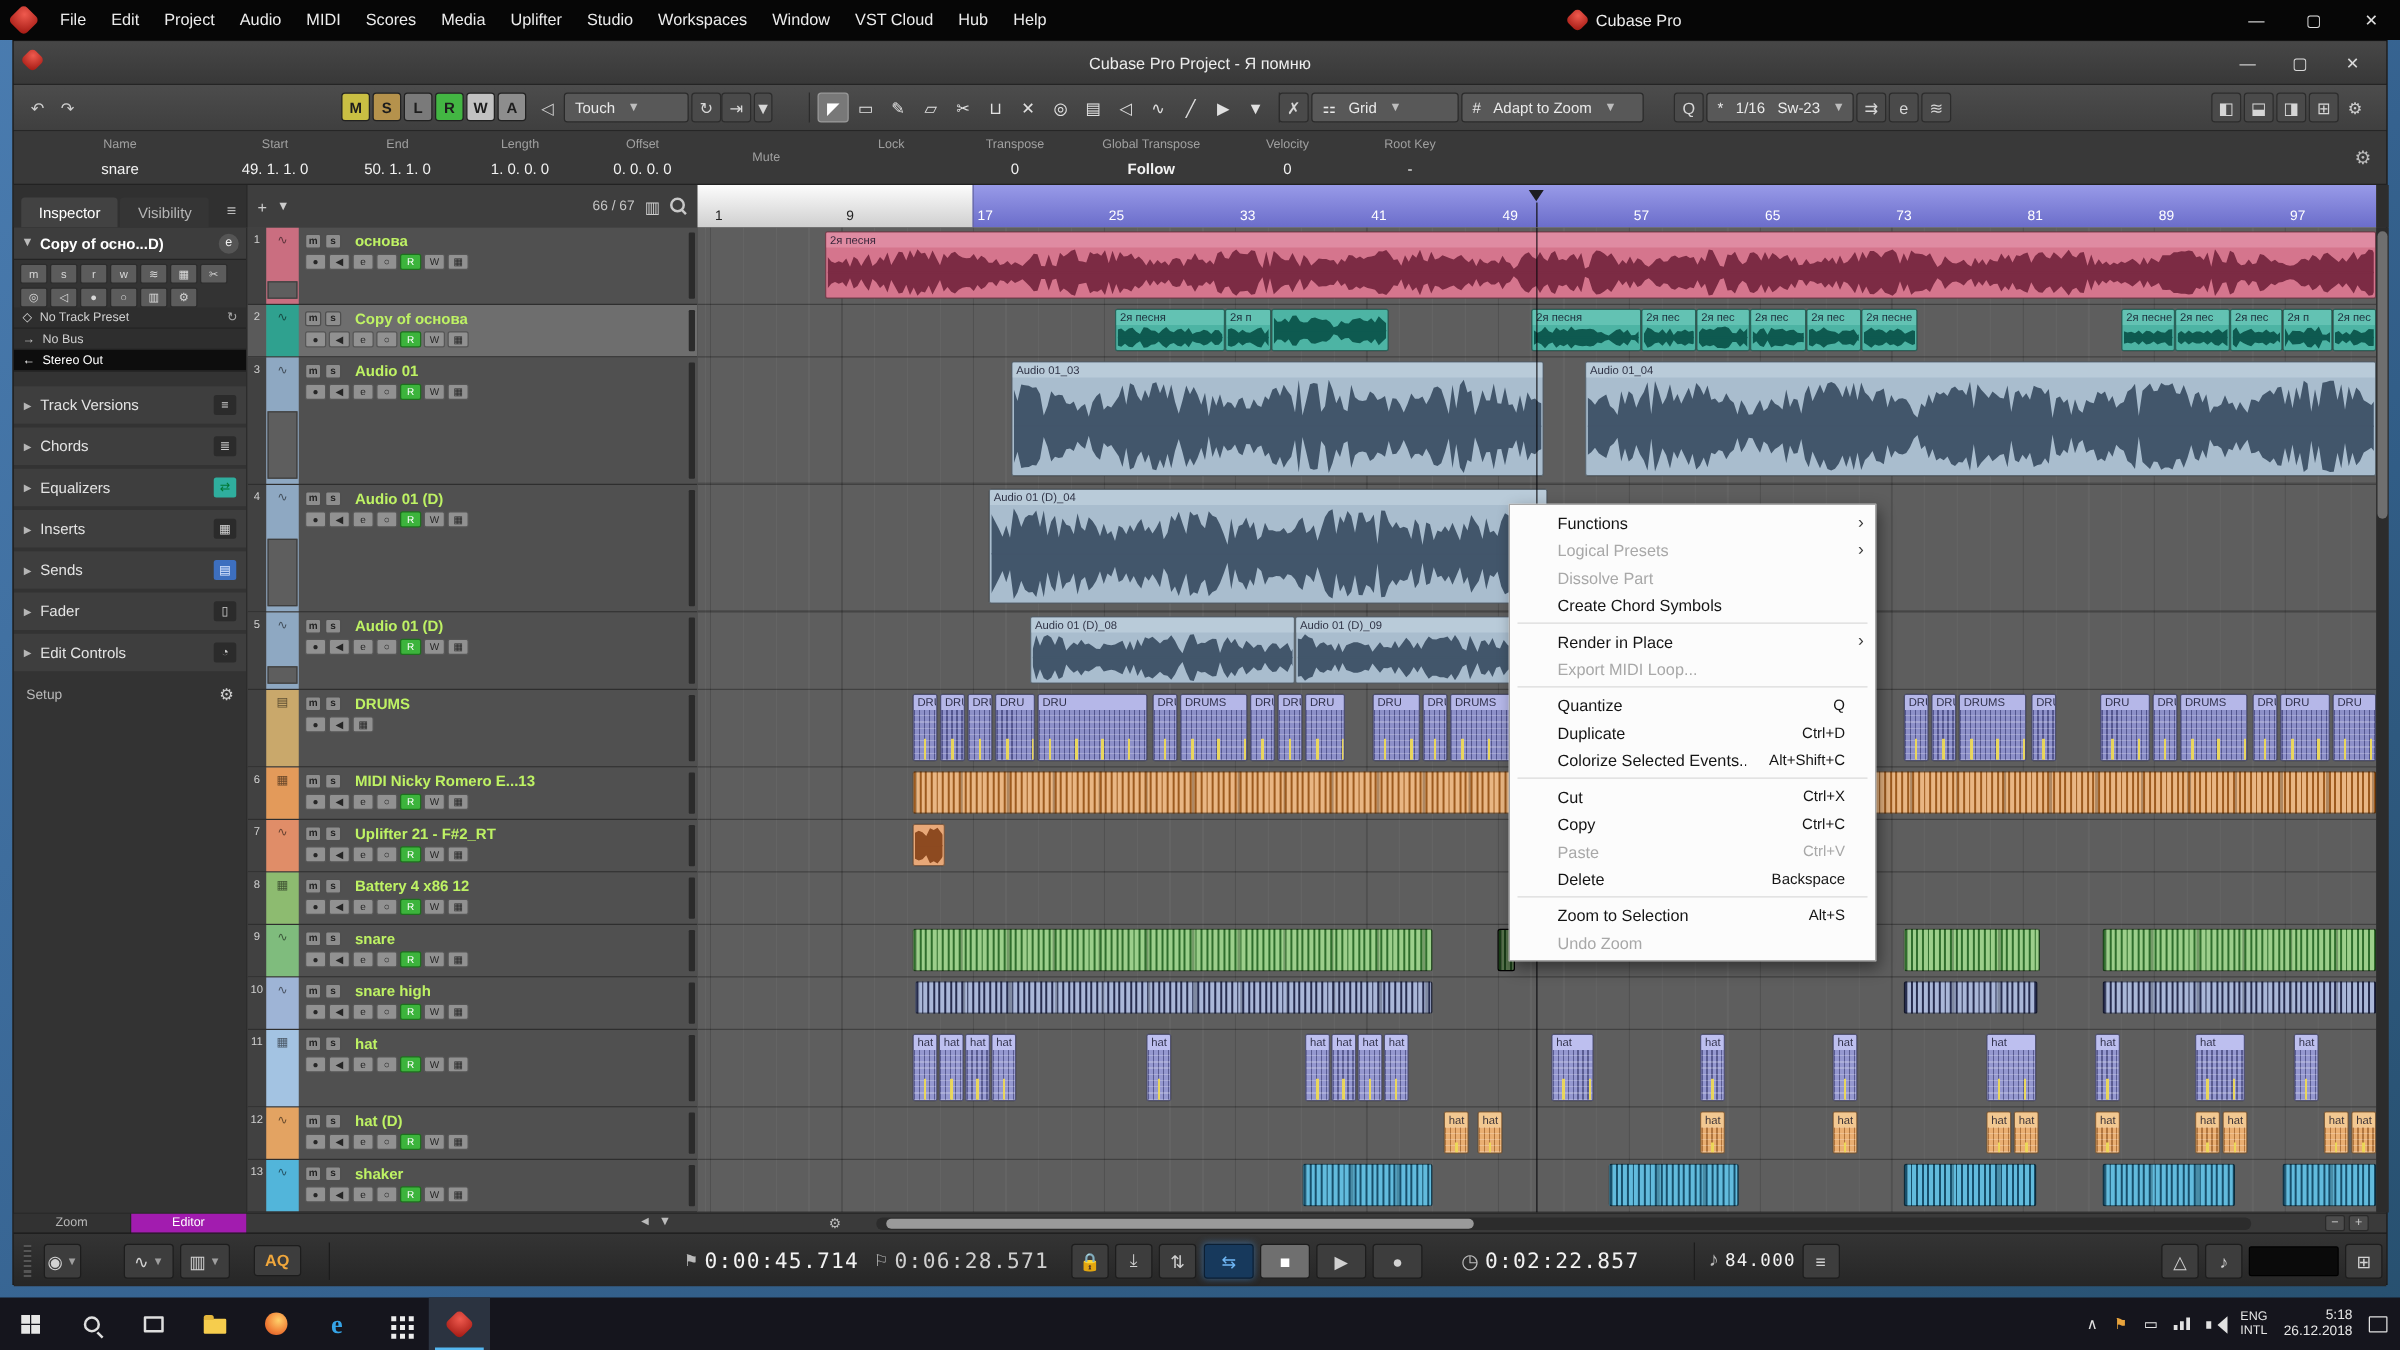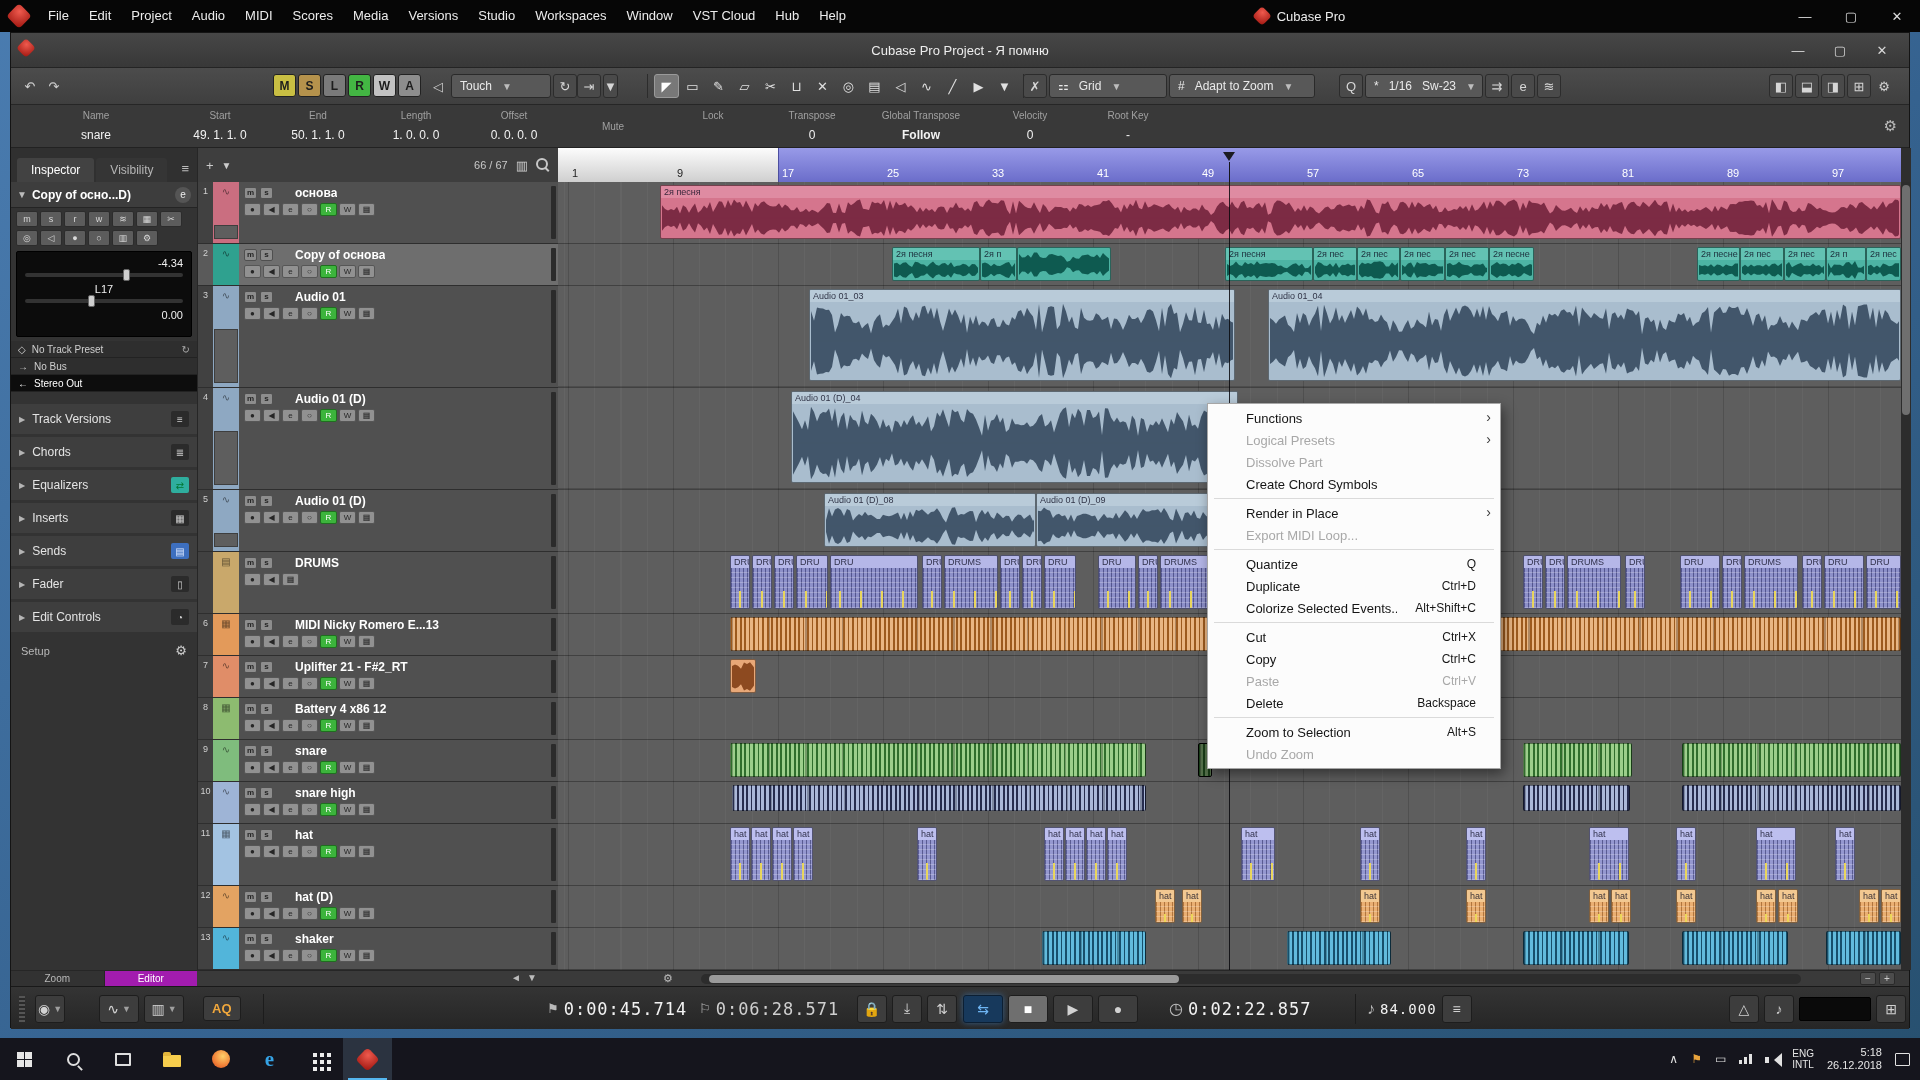--- a/index.html
+++ b/index.html
@@ -94,21 +94,21 @@
   
   .tracklist{position:absolute;left:186px;top:149px;width:361px;height:788px;background:#474747;border-left:1px solid #262626;overflow:hidden}
   .trow{position:relative;display:flex;background:#505050;border-bottom:1px solid #2e2e2e}
   .trow.selected{background:#6e6e6e}
   .tnum{width:15px;flex:none;font-size:9px;color:#d0d0d0;text-align:center;padding-top:4px;background:rgba(0,0,0,.18)}
   .tstrip{width:26px;flex:none;position:relative}
   .ticon{position:absolute;left:0;right:0;top:4px;text-align:center;font-size:10px;color:rgba(0,0,0,.55)}
   .tbody2{flex:1;padding:3px 5px;overflow:hidden;position:relative}
   .tline1{display:flex;align-items:center;gap:3px;height:15px}
   .tbtn{width:13px;height:12px;flex:none;background:#8d8d8d;color:#232323;font-size:8px;font-weight:bold;display:flex;align-items:center;justify-content:center;border-radius:2px;border:1px solid #4f4f4f}
-  .tname{font-size:12px;font-weight:bold;color:#ffffff;white-space:nowrap;overflow:hidden;margin-left:19px}
+  .tname{font-size:12px;font-weight:bold;color:#bef264;white-space:nowrap;overflow:hidden;margin-left:8px}
   .tline2{display:flex;gap:2px;margin-top:3px}
   .tbtn2{min-width:17px;height:13px;background:#919191;color:#262626;font-size:8px;display:flex;align-items:center;justify-content:center;border-radius:2px;border:1px solid #565656;padding:0 2px}
   .tbtn2.r-on{background:#3cb43c;color:#fff;border-color:#1f6f1f}
   .tmeter{position:absolute;right:2px;top:4px;bottom:4px;width:5px;background:#2b2b2b;border-radius:1px}
   .lane-stub{position:absolute;left:16px;bottom:4px;width:24px;background:#5e5e5e;border:1px solid #3e3e3e}
 
   
   .arrange{position:absolute;left:547px;top:149px;width:1343px;height:788px;background:#5e5e5e;overflow:hidden}
   .arrange::before{content:"";position:absolute;inset:0;background-image:repeating-linear-gradient(90deg,rgba(0,0,0,.20) 0 1px,transparent 1px 105px),repeating-linear-gradient(90deg,rgba(255,255,255,.04) 0 1px,transparent 1px 26.25px);background-position:10px 0,10px 0}
   .lane{position:relative;border-bottom:1px solid rgba(0,0,0,.30)}
@@ -197,21 +197,21 @@
         <div class="cu-logo"></div>
       </div>
     <div id="os-menus">
         <div class="os-menu">File</div>
         <div class="os-menu">Edit</div>
         <div class="os-menu">Project</div>
         <div class="os-menu">Audio</div>
         <div class="os-menu">MIDI</div>
         <div class="os-menu">Scores</div>
         <div class="os-menu">Media</div>
-        <div class="os-menu">Versions</div>
+        <div class="os-menu">Uplifter</div>
         <div class="os-menu">Studio</div>
         <div class="os-menu">Workspaces</div>
         <div class="os-menu">Window</div>
         <div class="os-menu">VST Cloud</div>
         <div class="os-menu">Hub</div>
         <div class="os-menu">Help</div>
       </div>
     <div class="os-title">
       <div class="cu-logo sm"></div>
       <span>Cubase Pro</span>
@@ -421,31 +421,20 @@
           <div class="mini-sq">✂</div>
         </div>
       <div class="insp-btnrow" id="insp-qb2">
           <div class="mini-sq">◎</div>
           <div class="mini-sq">◁</div>
           <div class="mini-sq">●</div>
           <div class="mini-sq">○</div>
           <div class="mini-sq">▥</div>
           <div class="mini-sq">⚙</div>
         </div>
-      <div class="insp-fader">
-        <div class="fval">-4.34</div>
-        <div class="fslider">
-            <div class="fthumb" style="left:62%"></div>
-          </div>
-        <div class="fval pan">L17</div>
-        <div class="fslider">
-            <div class="fthumb" style="left:40%"></div>
-          </div>
-        <div class="fval">0.00</div>
-      </div>
       <div class="insp-row">
         <span>◇</span>
         <span>No Track Preset</span>
         <span class="rr">↻</span>
       </div>
       <div class="insp-row">
         <span>→</span>
         <span>No Bus</span>
       </div>
       <div class="insp-row dark">

